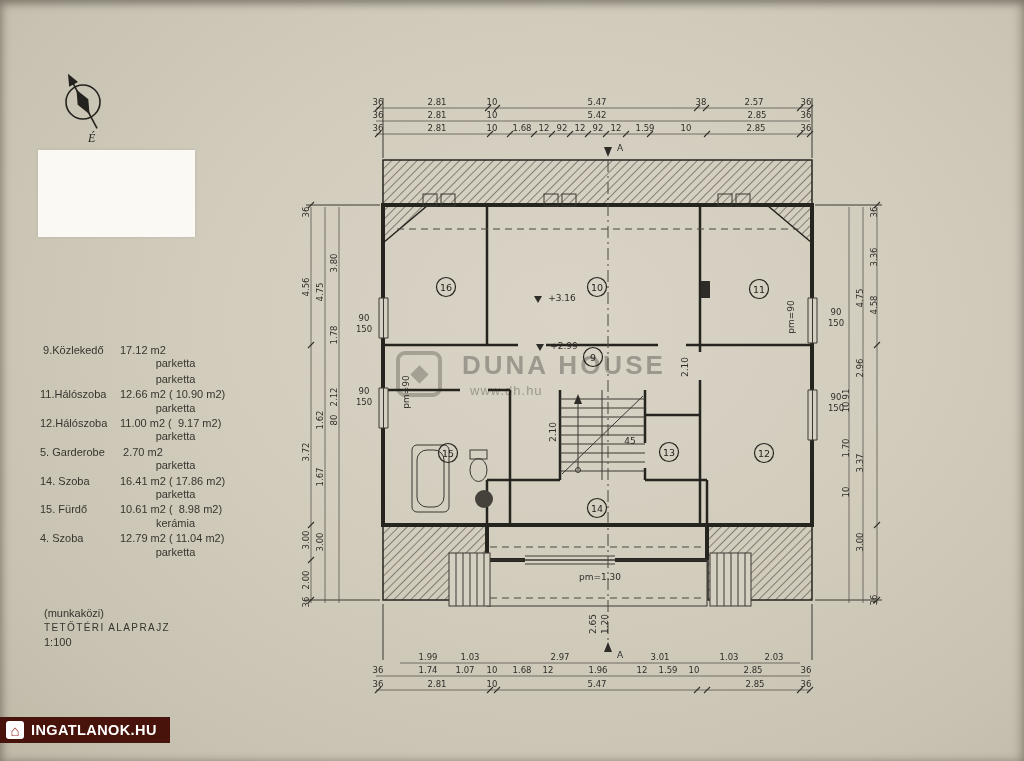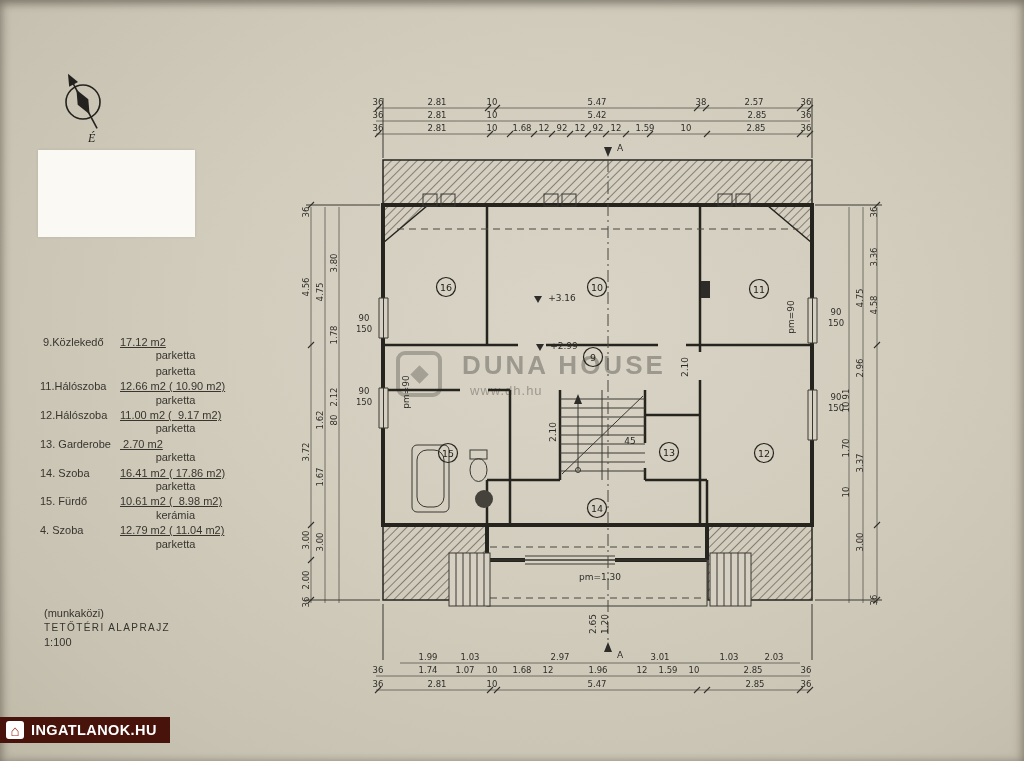--- a/index.html
+++ b/index.html
@@ -32,25 +32,25 @@
   .fillmark{fill:#2e2c28}
 
   
   .compass{position:absolute;left:50px;top:64px;}
   .compass text{font:italic 12px "Liberation Serif",serif;fill:#24221e}
 
   
   .white-patch{position:absolute;left:38px;top:150px;width:157px;height:87px;background:#faf9f4;box-shadow:0 0 3px rgba(0,0,0,.10);}
 
   
-  .legend{position:absolute;left:40px;top:336px;width:250px;font-size:11px;line-height:1.22;color:#38352e;}
+  .legend{position:absolute;left:40px;top:344px;width:250px;font-size:11px;line-height:1.22;color:#38352e;}
   .leg-row{margin-bottom:2px;}
   .leg-line1{display:flex;}
   .leg-name{width:80px;white-space:pre;}
-  .leg-area{white-space:pre;text-decoration:underline;}
+  .leg-area{white-space:pre;}
   .leg-mat{margin-left:21px;text-align:center;}
 
   
   .titleblock{position:absolute;left:44px;top:606px;font-size:11px;line-height:1.3;color:#35332c;}
   .tb-main{font-size:10px;letter-spacing:1.4px;margin:1px 0;}
 
   
   .watermark{position:absolute;left:396px;top:350px;display:flex;align-items:center;gap:20px;opacity:.85;}
   .wm-logo{width:38px;height:38px;border:4px solid rgba(108,105,97,.55);border-radius:9px;display:grid;place-items:center;}
   .wm-diamond{width:13px;height:13px;background:rgba(108,105,97,.55);transform:rotate(45deg);}
@@ -99,21 +99,21 @@
       </div>
       <div class="leg-row">
         <div class="leg-line1">
           <span class="leg-name">12.Hálószoba</span>
           <span class="leg-area">11.00 m2 (  9.17 m2)</span>
         </div>
         <div class="leg-mat">parketta</div>
       </div>
       <div class="leg-row">
         <div class="leg-line1">
-          <span class="leg-name">13. Garderobe</span>
+          <span class="leg-name">5. Garderobe</span>
           <span class="leg-area"> 2.70 m2</span>
         </div>
         <div class="leg-mat">parketta</div>
       </div>
       <div class="leg-row">
         <div class="leg-line1">
           <span class="leg-name">14. Szoba</span>
           <span class="leg-area">16.41 m2 ( 17.86 m2)</span>
         </div>
         <div class="leg-mat">parketta</div>

